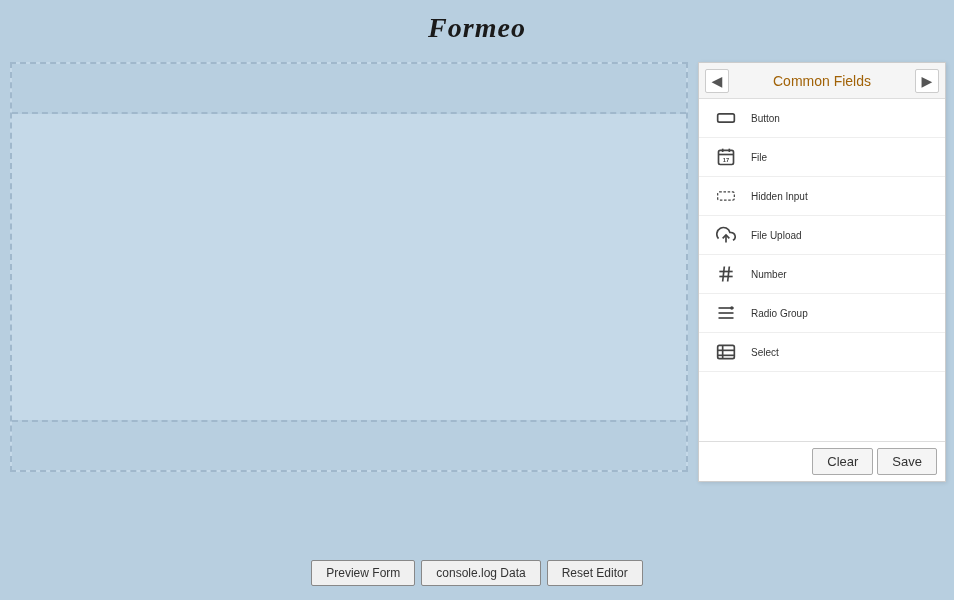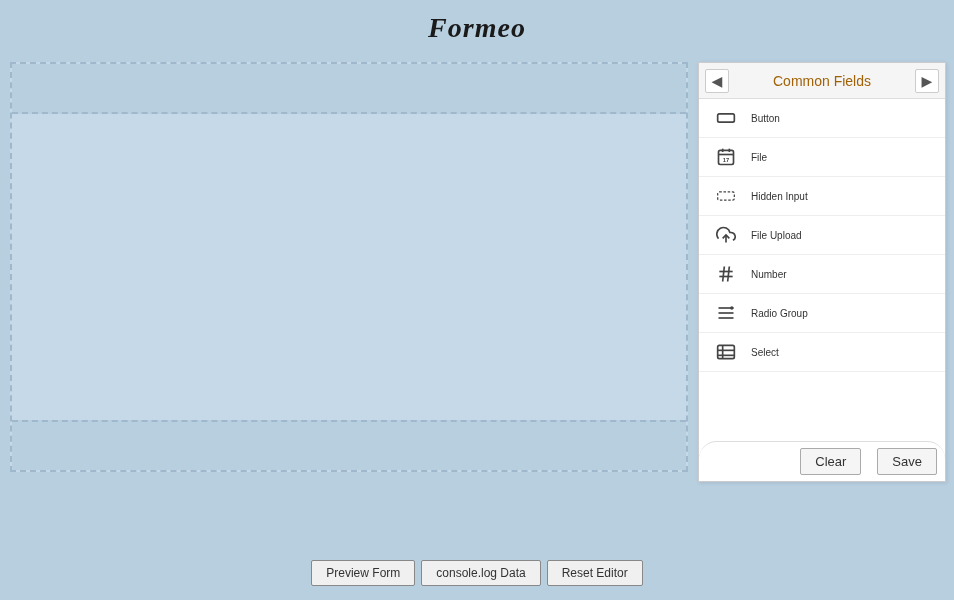--- a/index.html
+++ b/index.html
@@ -154,22 +154,21 @@
       color: #444;
     }
     .item-label { font-size: 10px; }
 
     
     #sidebar-footer {
       display: flex;
       justify-content: flex-end;
       padding: 6px 8px;
       border-top: 1px solid #ddd;
-      gap: 16px;
-      border-radius: 18px;
+      gap: 4px;
     }
     .sidebar-btn {
       padding: 5px 14px;
       font-size: 13px;
       border: 1px solid #aaa;
       background: #f5f5f5;
       cursor: pointer;
       border-radius: 2px;
       color: #333;
     }

